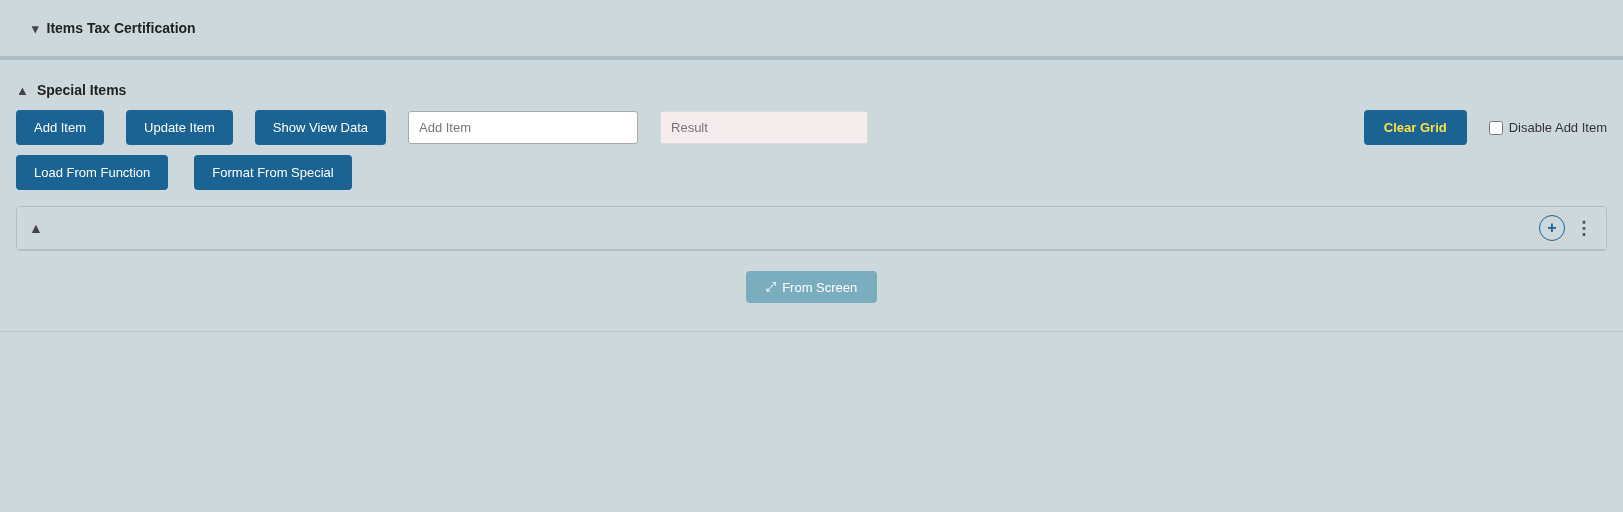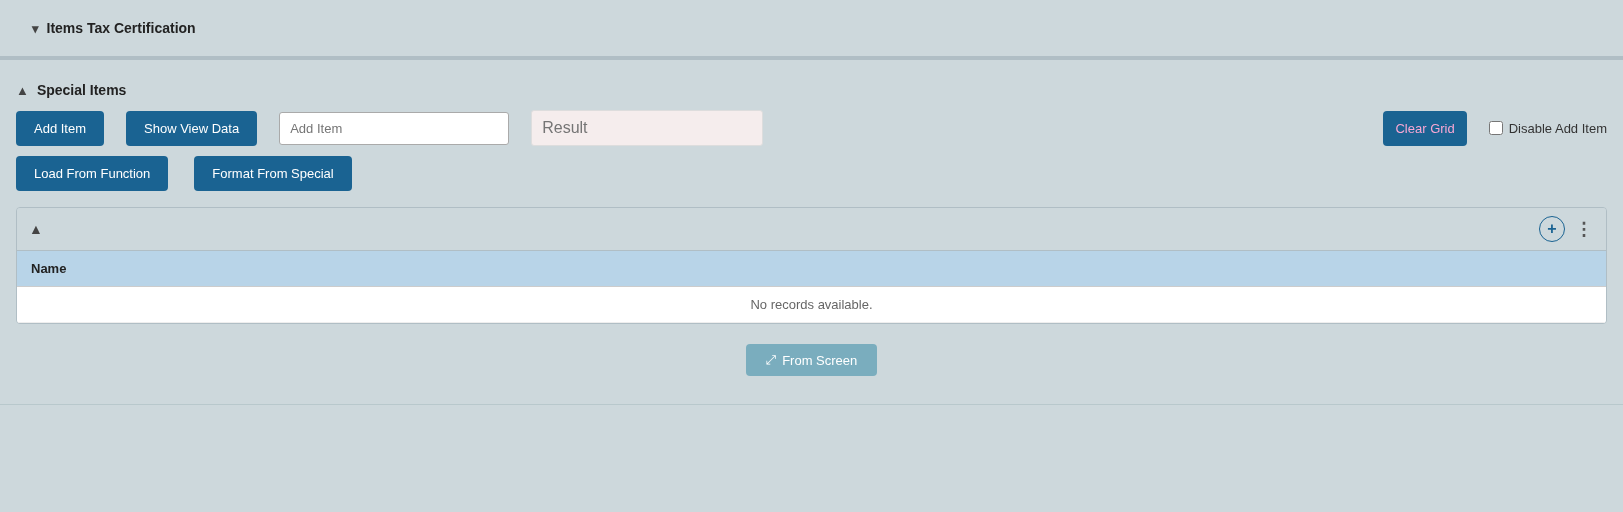--- a/index.html
+++ b/index.html
@@ -64,35 +64,35 @@
       font-size: 13px;
       width: 230px;
       background: #fff;
       color: #999;
     }
 
     .input-result {
       border: 1px solid #ddd;
       border-radius: 3px;
       padding: 8px 10px;
-      font-size: 16px;
-      width: 232px;
+      font-size: 13px;
+      width: 208px;
       background: #f5eded;
       color: #999;
     }
 
     .btn-clear-grid {
       background: #1a6392;
-      color: #f9a8d4;
-      border: none;
-      border-radius: 4px;
-      padding: 10px 12px;
-      cursor: pointer;
-      font-size: 13px;
-      font-weight: 400;
+      color: #fde047;
+      border: none;
+      border-radius: 4px;
+      padding: 10px 20px;
+      cursor: pointer;
+      font-size: 13px;
+      font-weight: 700;
       white-space: nowrap;
       margin-left: auto;
     }
 
     .checkbox-label {
       display: flex;
       align-items: center;
       gap: 6px;
       font-size: 13px;
       color: #333;
@@ -239,20 +239,21 @@
 <div class="section">
   <div class="section-content">
 
     <div class="section-header" style="padding: 10px 0 12px 0;">
       <span class="chevron">▲</span>
       <span>Special Items</span>
     </div>
 
     <div class="toolbar-row">
       <button class="btn-primary">Add Item</button>
+      <button class="btn-primary">Update Item</button>
       <button class="btn-primary">Show View Data</button>
       <input class="input-add-item" type="text" placeholder="Add Item" style="">
       <input class="input-result" type="text" readonly="" placeholder="Result" style="">
       <button class="btn-clear-grid">Clear Grid</button>
       <label class="checkbox-label">
         <input type="checkbox" style="">
         <span>Disable Add Item</span>
       </label>
     </div>
 
@@ -262,32 +263,20 @@
     </div>
 
     <div class="grid-container">
       <div class="grid-header-bar">
         <span class="chevron-up">▲</span>
         <div class="grid-actions">
           <button class="grid-action-btn">+</button>
           <button class="grid-kebab">⋮</button>
         </div>
       </div>
-      <table class="grid-table">
-        <thead>
-          <tr>
-            <th>Name</th>
-          </tr>
-        </thead>
-        <tbody>
-          <tr class="table-row">
-            <td>No records available.</td>
-          </tr>
-        </tbody>
-      </table>
     </div>
 
     <div class="fullscreen-bar">
       <button class="btn-fullscreen">
         <span>⤢</span>
         <span>From Screen</span>
       </button>
     </div>
 
   </div>

